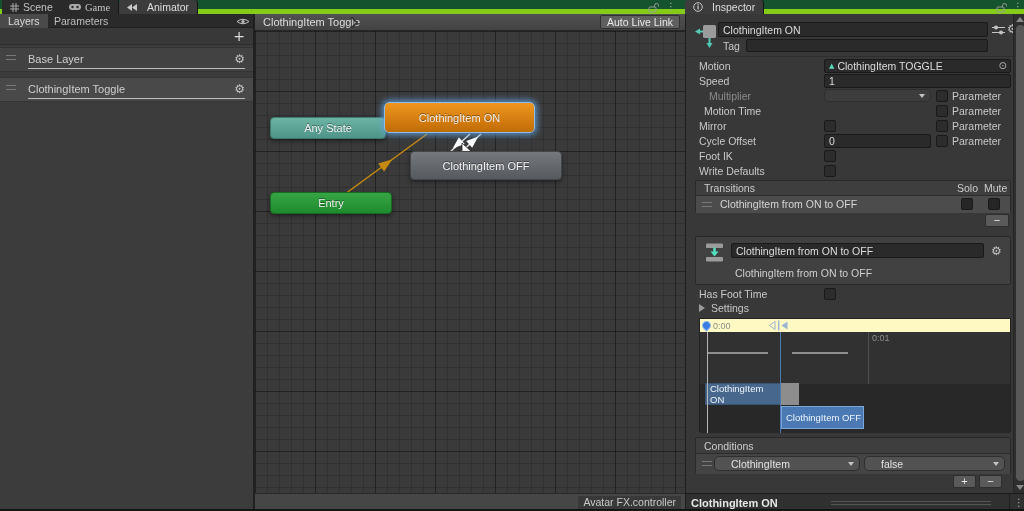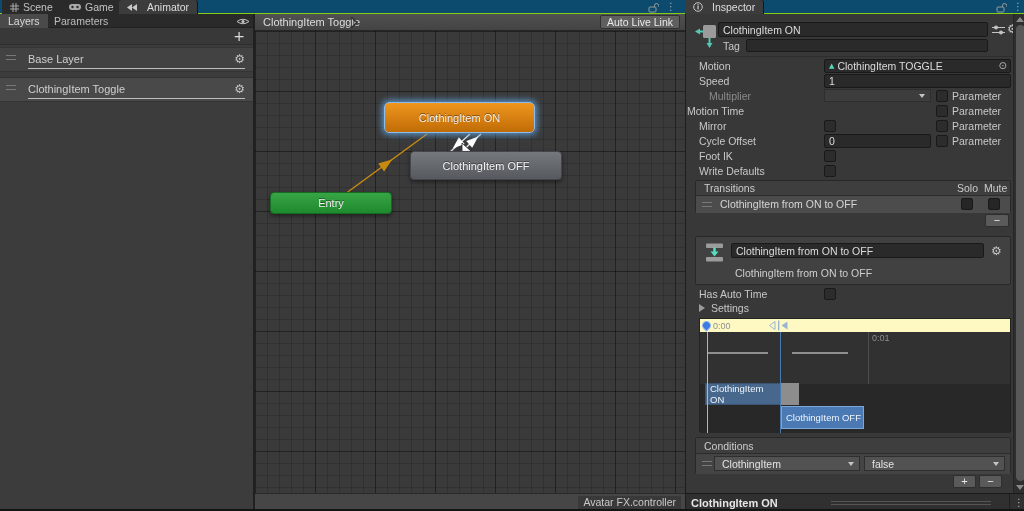--- a/index.html
+++ b/index.html
@@ -3,21 +3,21 @@
 <meta charset="utf-8">
 <style>
   html,body{margin:0;padding:0;background:#191919;}
   *{box-sizing:border-box;}
   .stage{position:relative;width:1024px;height:511px;overflow:hidden;
          font-family:"Liberation Sans","DejaVu Sans",sans-serif;background:#383838;}
   .abs{position:absolute;}
   .glyph{font-family:"DejaVu Sans",sans-serif;line-height:1;}
 
   
-  .topbar{left:0;top:0;width:1024px;height:14px;background:#0c4a6e;border-bottom:1px solid #84cc16;}
+  .topbar{left:0;top:0;width:1024px;height:14px;background:#14532d;border-bottom:5px solid #84cc16;}
   .tab{position:absolute;top:0;height:14px;display:flex;align-items:center;gap:4px;
        padding:0 8px;font-size:10.5px;color:#c3c3c3;background:#2a2a2a;border-right:1px solid #161616;}
   .tab.active{background:#3c3c3c;color:#dedede;border-radius:3px 3px 0 0;gap:9px;}
 
   
   .leftpanel{left:0;top:14px;width:255px;height:497px;background:#3c3c3c;border-right:2px solid #202020;}
   .subtabs{position:absolute;left:0;top:0;width:100%;height:14px;background:#2a2a2a;border-bottom:1px solid #212121;}
   .subtab{position:absolute;top:0;height:14px;line-height:14px;padding:0 8px;font-size:10.5px;color:#bdbdbd;}
   .subtab.sel{background:#4a4a4a;color:#dcdcdc;}
   .plusrow{position:absolute;left:0;top:14px;width:100%;height:17px;background:#383838;border-bottom:1px solid #2d2d2d;}
@@ -62,22 +62,22 @@
   .ilabel.dim{color:#8b8b8b;}
   .field{position:absolute;background:#2a2a2a;border:1px solid #191919;border-radius:2px;
          color:#dcdcdc;font-size:10.5px;padding:0 4px;line-height:12px;display:flex;align-items:center;gap:3px;}
   .checkbox{position:absolute;width:12px;height:12px;background:#2c2c2c;border:1px solid #191919;border-radius:2px;}
   .box{position:absolute;border:1px solid #282828;border-radius:2px;background:#3e3e3e;}
   .boxheader{position:absolute;left:0;top:0;width:100%;height:15px;background:#3e3e3e;
              border-bottom:1px solid #2c2c2c;font-size:10.5px;color:#cccccc;}
   .listrow{position:absolute;left:0;width:100%;background:#4c4c4c;font-size:10.5px;color:#d6d6d6;}
   .btn{position:absolute;background:#5a5a5a;border:1px solid #2e2e2e;border-radius:2px;
        color:#eaeaea;font-size:11px;text-align:center;line-height:11px;}
-  .dd{position:absolute;background:#525252;border:1px solid #2e2e2e;border-radius:0;
-      color:#e3e3e3;font-size:10.5px;display:flex;align-items:flex-end;padding:0 7px;}
+  .dd{position:absolute;background:#525252;border:1px solid #2e2e2e;border-radius:5px;
+      color:#e3e3e3;font-size:10.5px;display:flex;align-items:flex-end;padding:0 16px;}
   .dd.disabled{background:#3d3d3d;color:#8a8a8a;}
   .ddarrow{position:absolute;right:5px;top:50%;margin-top:-2px;width:0;height:0;
            border-left:3.5px solid transparent;border-right:3.5px solid transparent;border-top:4px solid #c4c4c4;}
   .foldarrow{position:absolute;width:0;height:0;border-top:4px solid transparent;
              border-bottom:4px solid transparent;border-left:6px solid #9a9a9a;}
   .timeline{position:absolute;left:13px;top:304px;width:312px;height:114px;background:#313131;border:1px solid #222;}
   .ruler{position:absolute;left:0;top:0;width:100%;height:13px;background:#fef9c3;font-size:9px;color:#8f8f8f;}
   .blockarea{position:absolute;left:0;top:65px;width:100%;height:49px;background:#282828;}
   .tblock{position:absolute;font-size:9.5px;color:#eef4fb;display:flex;align-items:center;padding-left:4px;}
   .vline{position:absolute;width:1px;}
@@ -93,21 +93,21 @@
 
 <div class="stage">
 
   <div class="abs topbar">
     <div class="tab" style="left:2px;">
       <svg width="9" height="9" viewBox="0 0 9 9">
           <path d="M3 0v9M6 0v9M0 3h9M0 6h9" stroke="#aaaaaa" stroke-width="1" fill="none"></path>
         </svg>
       <span>Scene</span>
     </div>
-    <div class="tab" style="left:61px;">
+    <div class="tab" style="left:61px;font-family:Liberation Serif, serif;">
       <svg width="12" height="8" viewBox="0 0 12 8">
           <rect x="0" y="1" width="12" height="6" rx="3" fill="#aaaaaa"></rect>
           <circle cx="3.5" cy="4" r="1.2" fill="#2a2a2a"></circle>
           <circle cx="8.5" cy="4" r="1.2" fill="#2a2a2a"></circle>
         </svg>
       <span>Game</span>
     </div>
     <div class="tab active" style="left:119px;">
       <svg width="11" height="9" viewBox="0 0 11 9">
           <path d="M0 4.5 L5 1 L5 8 Z" fill="#c8c8c8"></path>
@@ -179,20 +179,23 @@
       <svg class="abs" style="left:0;top:0;" width="430" height="462">
         <line x1="90" y1="163" x2="172" y2="103" stroke="#c68a10" stroke-width="1.5"></line>
         <polygon points="8,0 -6,-5 -6,5" transform="translate(131,133) rotate(-36)" fill="#c68a10"></polygon>
         <line x1="215" y1="103" x2="195" y2="121" stroke="#e4e4e4" stroke-width="1.5"></line>
         <line x1="226" y1="103" x2="206" y2="121" stroke="#e4e4e4" stroke-width="1.5"></line>
         <polygon points="7,0 -5,-4.5 -5,4.5" transform="translate(203,113) rotate(139)" fill="#ffffff"></polygon>
         <polygon points="7,0 -5,-4.5 -5,4.5" transform="translate(218,110) rotate(-41)" fill="#ffffff"></polygon>
         <path d="M207 112 l0 14 l3.4 -3.2 l2.2 5.4 l2.6 -1.1 l-2.3 -5.3 l4.6 -0.3 Z" fill="#ffffff" stroke="#222222" stroke-width="0.8"></path>
       </svg>
 
+      <div class="node any" style="left:15px;top:86px;width:116px;height:22px;">
+        <span>Any State</span>
+      </div>
       <div class="node on" style="left:129px;top:71px;width:151px;height:31px;border-radius:5px;">
         <span>ClothingItem ON</span>
       </div>
       <div class="node off" style="left:155px;top:120px;width:152px;height:29px;">
         <span>ClothingItem OFF</span>
       </div>
       <div class="node entry" style="left:15px;top:161px;width:122px;height:22px;">
         <span>Entry</span>
       </div>
     </div>
@@ -239,21 +242,21 @@
       <span>1</span>
     </div>
 
     <span class="ilabel dim" style="left:23px;top:76px;text-align:center;">Multiplier</span>
     <div class="dd disabled" style="left:138px;top:75px;width:107px;height:13px;">
         <span class="ddarrow"></span>
       </div>
     <div class="checkbox" style="left:250px;top:76px;"></div>
     <span class="ilabel" style="left:266px;top:76px;">Parameter</span>
 
-    <span class="ilabel" style="left:1px;top:91px;">Motion Time</span>
+    <span class="ilabel" style="left:18px;top:91px;">Motion Time</span>
     <div class="checkbox" style="left:250px;top:91px;"></div>
     <span class="ilabel" style="left:266px;top:91px;">Parameter</span>
 
     <span class="ilabel" style="left:13px;top:106px;">Mirror</span>
     <div class="checkbox" style="left:138px;top:106px;"></div>
     <div class="checkbox" style="left:250px;top:106px;"></div>
     <span class="ilabel" style="left:266px;top:106px;">Parameter</span>
 
     <span class="ilabel" style="left:13px;top:121px;">Cycle Offset</span>
     <div class="field" style="left:138px;top:120px;width:107px;height:14px;">
@@ -290,21 +293,21 @@
         <path d="M10.5 4.5 V9" stroke="#53e0c0" stroke-width="2.5"></path>
           <polygon points="10.5,13.5 6.5,8.5 14.5,8.5" fill="#53e0c0"></polygon>
       </svg>
       <div class="field" style="left:35px;top:6px;width:253px;height:15px;">
         <span>ClothingItem from ON to OFF</span>
       </div>
       <span class="gearglyph" style="position:absolute;left:295px;top:8px;">⚙</span>
       <span class="ilabel" style="left:39px;top:30px;color:#cfcfcf;">ClothingItem from ON to OFF</span>
     </div>
 
-    <span class="ilabel" style="left:13px;top:274px;">Has Auto Time</span>
+    <span class="ilabel" style="left:13px;top:274px;">Has Foot Time</span>
     <div class="checkbox" style="left:138px;top:274px;"></div>
 
     <span class="foldarrow" style="left:13px;top:290px;"></span>
     <span class="ilabel" style="left:25px;top:288px;">Settings</span>
 
     <div class="timeline">
       <div class="ruler">
         <div style="position:absolute;left:2px;top:2px;width:9px;height:9px;border-radius:50% 50% 50% 0;background:#3e7de0;border:1px solid #9cc0f0;transform:rotate(-45deg);"></div>
         <span style="position:absolute;left:13px;top:2px;">0:00</span>
         <svg style="position:absolute;left:68px;top:1px;" width="22" height="11" viewBox="0 0 22 11">

